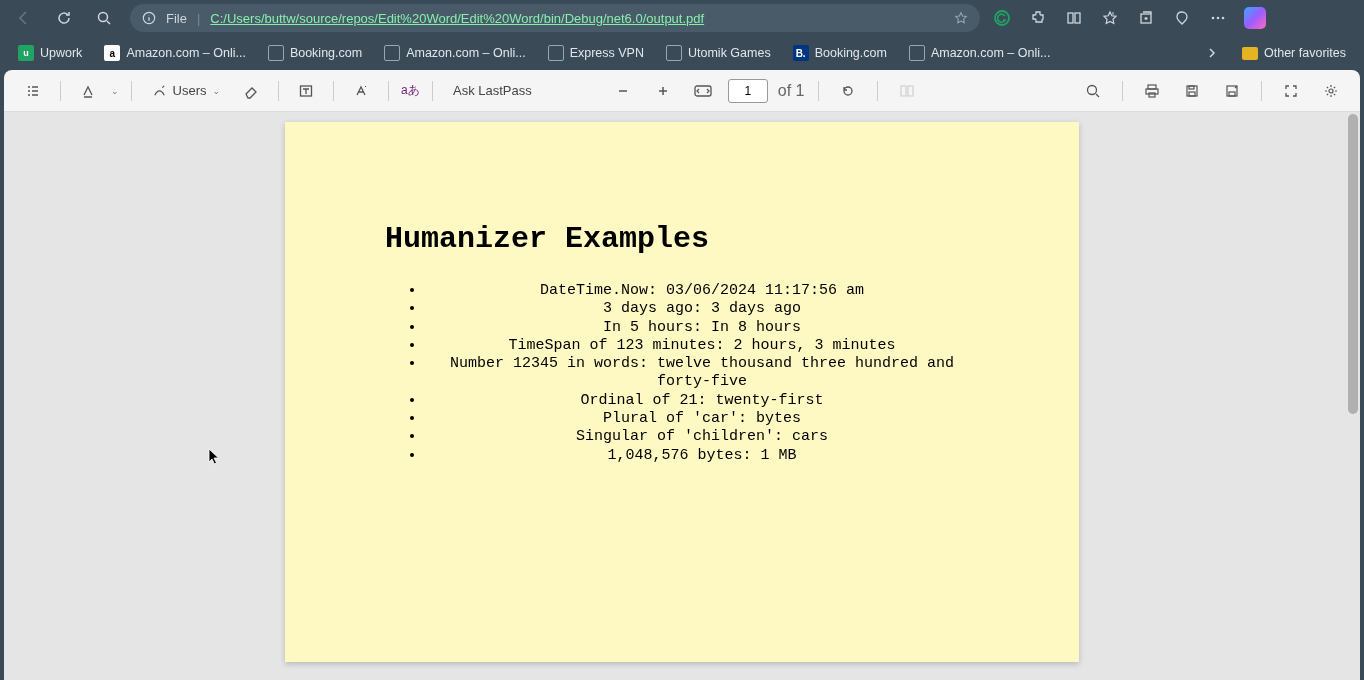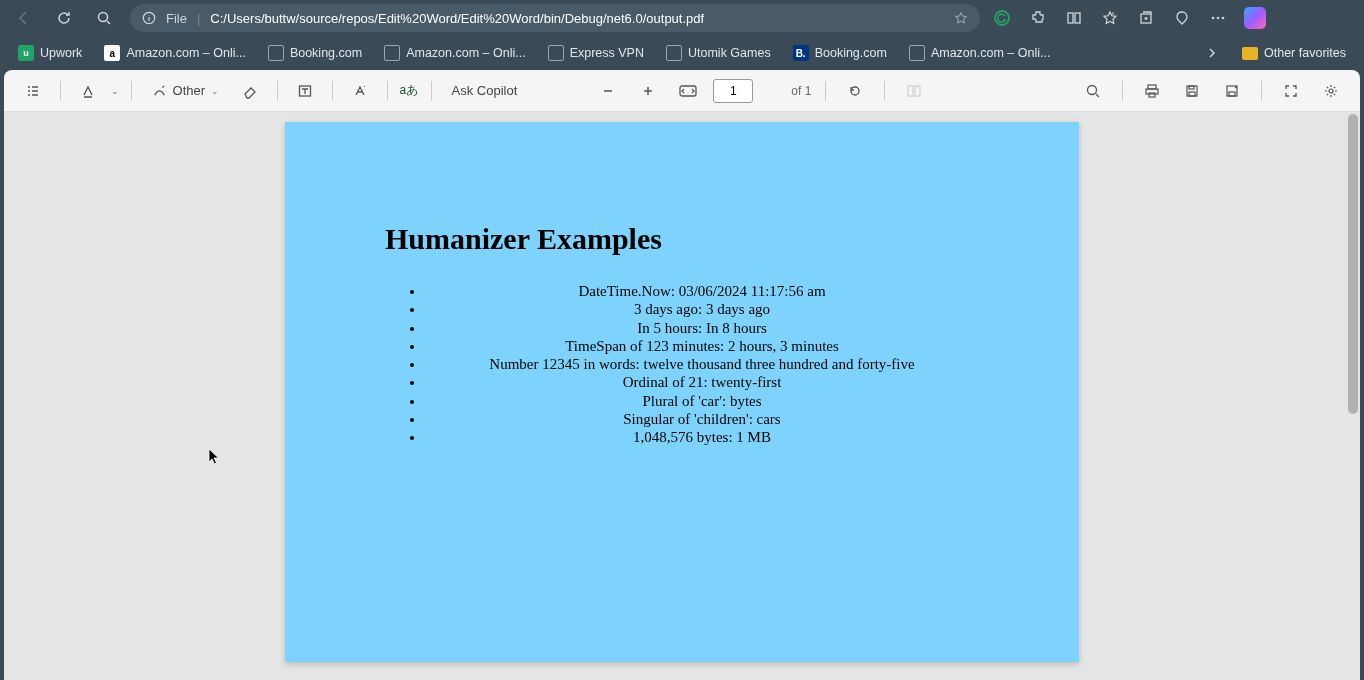--- a/index.html
+++ b/index.html
@@ -1,49 +1,49 @@
 <!DOCTYPE html>
 <html><head>
 <meta charset="utf-8">
 <style>
 * { margin: 0; padding: 0; box-sizing: border-box; }
 body { font-family: "Segoe UI", Arial, sans-serif; background:#3b4a57; width:1364px; height:680px; overflow:hidden; }
 .browser-top { height:36px; background:#3b4a57; display:flex; align-items:center; padding:18px 10px; gap:12px; }
 .nav-btn { width:28px; height:28px; display:flex; align-items:center; justify-content:center; color:#cfd6dc; cursor:pointer; }
 .nav-btn.disabled { color:#6a7681; }
 .addressbar { flex:1; height:28px; background:#495a68; border-radius:14px; display:flex; align-items:center; padding:0 12px; gap:10px; color:#cfd6dc; font-size:13px; max-width:850px; }
-.addr-url { color:#ffffff; flex:1; white-space:nowrap; overflow:hidden; }
+.addr-url { color:#86efac; flex:1; white-space:nowrap; overflow:hidden;text-decoration:underline; }
 .addr-star { color:#9aa6b0; }
 .top-icons { display:flex; align-items:center; gap:16px; color:#cfd6dc; }
 .top-icon { width:20px; height:20px; display:flex; align-items:center; justify-content:center; }
 .copilot-badge { width:22px; height:22px; background:linear-gradient(135deg,#3aa8ff,#9b5cff,#ff6abf); border-radius:5px; }
 
 .bookmarks { height:34px; background:#3b4a57; display:flex; align-items:center; padding:0 10px; gap:6px; }
 .bm-item { display:flex; align-items:center; gap:6px; color:#e0e6eb; font-size:12.5px; padding:4px 8px; border-radius:4px; cursor:pointer; white-space:nowrap; }
 .bm-icon { width:16px; height:16px; display:flex; align-items:center; justify-content:center; font-size:11px; }
 .bm-icon.file { border:1px solid #9aa6b0; border-radius:2px; }
 .bm-icon.up { background:#1fa463; color:#fff; border-radius:2px; font-weight:bold; font-size:9px; }
 .bm-icon.amz { background:#fff; color:#000; border-radius:2px; font-weight:bold; font-size:10px; }
 .bm-icon.book { background:#003580; color:#fff; border-radius:2px; font-weight:bold; font-size:10px; }
 .bm-right { margin-left:auto; display:flex; align-items:center; gap:10px; }
 .bm-chevron { color:#cfd6dc; padding:0 6px; }
 .bm-folder { width:16px; height:13px; background:#e6b422; border-radius:2px; }
 
 .pdf-area { height:610px; background:#f5f5f5; border-radius:8px 8px 0 0; margin:0 4px; position:relative; display:flex; flex-direction:column; }
 .pdf-toolbar { height:42px; border-bottom:1px solid #ddd; display:flex; align-items:center; padding:0 14px; gap:8px; color:#444; font-size:13px; }
-.tb-btn { width:30px; height:30px; display:flex; align-items:center; justify-content:center; cursor:pointer; border-radius:4px; color:#14532d; }
+.tb-btn { width:30px; height:30px; display:flex; align-items:center; justify-content:center; cursor:pointer; border-radius:4px; color:#701a75; }
 .tb-sep { width:1px; height:20px; background:#ccc; margin:0 4px; }
 .tb-draw { display:flex; align-items:center; gap:6px; cursor:pointer; padding:4px 8px; }
 .tb-dropdown { font-size:9px; color:#777; }
 .tb-center { display:flex; align-items:center; gap:10px; margin-left:60px; }
 .page-input { width:40px; height:24px; border:1px solid #999; border-radius:3px; text-align:center; font-size:12px; background:#fff; }
 .tb-right { margin-left:auto; display:flex; align-items:center; gap:10px; }
 
 .pdf-viewport { flex:1; background:#e5e5e5; overflow:auto; position:relative; }
-.page { width:794px; min-height:540px; background:#7dd3fc; margin:10px auto 0; box-shadow:0 2px 6px rgba(0,0,0,0.2); padding:100px 100px 40px; font-family:Liberation Serif, serif; color:#000; }
+.page { width:794px; min-height:540px; background:#fef9c3; margin:10px auto 0; box-shadow:0 2px 6px rgba(0,0,0,0.2); padding:100px 100px 40px; font-family:Liberation Mono, monospace; color:#000; }
 .page-title { font-size:30px; font-weight:bold; margin-bottom:26px; }
 .page ul { margin-left:40px; font-size:15px; line-height:1.22;text-align:center; }
 .page li { margin-bottom:0; }
 
 .scrollbar-v { position:absolute; right:2px; top:0; width:12px; height:100%; }
 .scroll-thumb { position:absolute; right:0; top:2px; width:10px; height:300px; background:#b0b0b0; border-radius:5px; }
 
 .cursor { position:absolute; left:208px; top:448px; pointer-events:none; }
 .cursor svg { display:block; }
 
@@ -190,21 +190,21 @@
         <svg width="16" height="16" viewBox="0 0 16 16">
           <path d="M4 12l4-8 4 8M4 14h8" stroke="#555" stroke-width="1.3" fill="none"></path>
         </svg>
       </div>
     <span class="tb-dropdown">⌄</span>
     <div class="tb-sep"></div>
     <div class="tb-draw">
       <svg width="15" height="15" viewBox="0 0 16 16">
           <path d="M3 13c3-6 7-6 10 0M13 3l-2 2" stroke="#555" stroke-width="1.3" fill="none"></path>
         </svg>
-      <span>Other</span>
+      <span>Users</span>
       <span class="tb-dropdown">⌄</span>
     </div>
     <div class="tb-btn">
         <svg width="16" height="16" viewBox="0 0 16 16">
           <path d="M3 11l6-6 4 4-6 6H5z" stroke="#555" stroke-width="1.3" fill="none"></path>
         </svg>
       </div>
     <div class="tb-sep"></div>
     <div class="tb-btn">
         <svg width="16" height="16" viewBox="0 0 16 16">
@@ -216,42 +216,42 @@
     <div class="tb-btn">
         <svg width="16" height="16" viewBox="0 0 16 16">
           <path d="M4 12l4-8 4 8M5.5 9h5" stroke="#555" stroke-width="1.3" fill="none"></path>
           <path d="M12 4l1-1" stroke="#555"></path>
         </svg>
       </div>
     <div class="tb-sep"></div>
     <div class="tb-btn" style="width:auto;font-size:12px;">aあ</div>
     <div class="tb-sep"></div>
     <div class="tb-draw">
-      <span>Ask Copilot</span>
+      <span>Ask LastPass</span>
     </div>
 
     <div class="tb-center">
       <div class="tb-btn">
           <svg width="14" height="14" viewBox="0 0 14 14">
             <path d="M3 7h8" stroke="#555" stroke-width="1.5"></path>
           </svg>
         </div>
       <div class="tb-btn">
           <svg width="14" height="14" viewBox="0 0 14 14">
             <path d="M3 7h8M7 3v8" stroke="#555" stroke-width="1.5"></path>
           </svg>
         </div>
       <div class="tb-btn">
           <svg width="18" height="12" viewBox="0 0 18 12">
             <rect x="1" y="1" width="16" height="10" rx="2" stroke="#555" stroke-width="1.3" fill="none"></rect>
             <path d="M5 4l-2 2 2 2M13 4l2 2-2 2" stroke="#555" stroke-width="1.2" fill="none"></path>
           </svg>
         </div>
       <input class="page-input" value="1" style="">
-      <span style="font-size:12px;color:#666;margin-left:28px;">of 1</span>
+      <span style="font-size:16px;color:#666;">of 1</span>
       <div class="tb-sep"></div>
       <div class="tb-btn">
           <svg width="16" height="16" viewBox="0 0 16 16">
             <path d="M4 8a4 4 0 108 0 4 4 0 00-8 0M4 4v3h3" stroke="#555" stroke-width="1.3" fill="none"></path>
           </svg>
         </div>
       <div class="tb-sep"></div>
       <div class="tb-btn" style="opacity:.4">
           <svg width="16" height="16" viewBox="0 0 16 16">
             <rect x="2" y="3" width="5" height="10" stroke="#999" stroke-width="1.2" fill="none"></rect>

